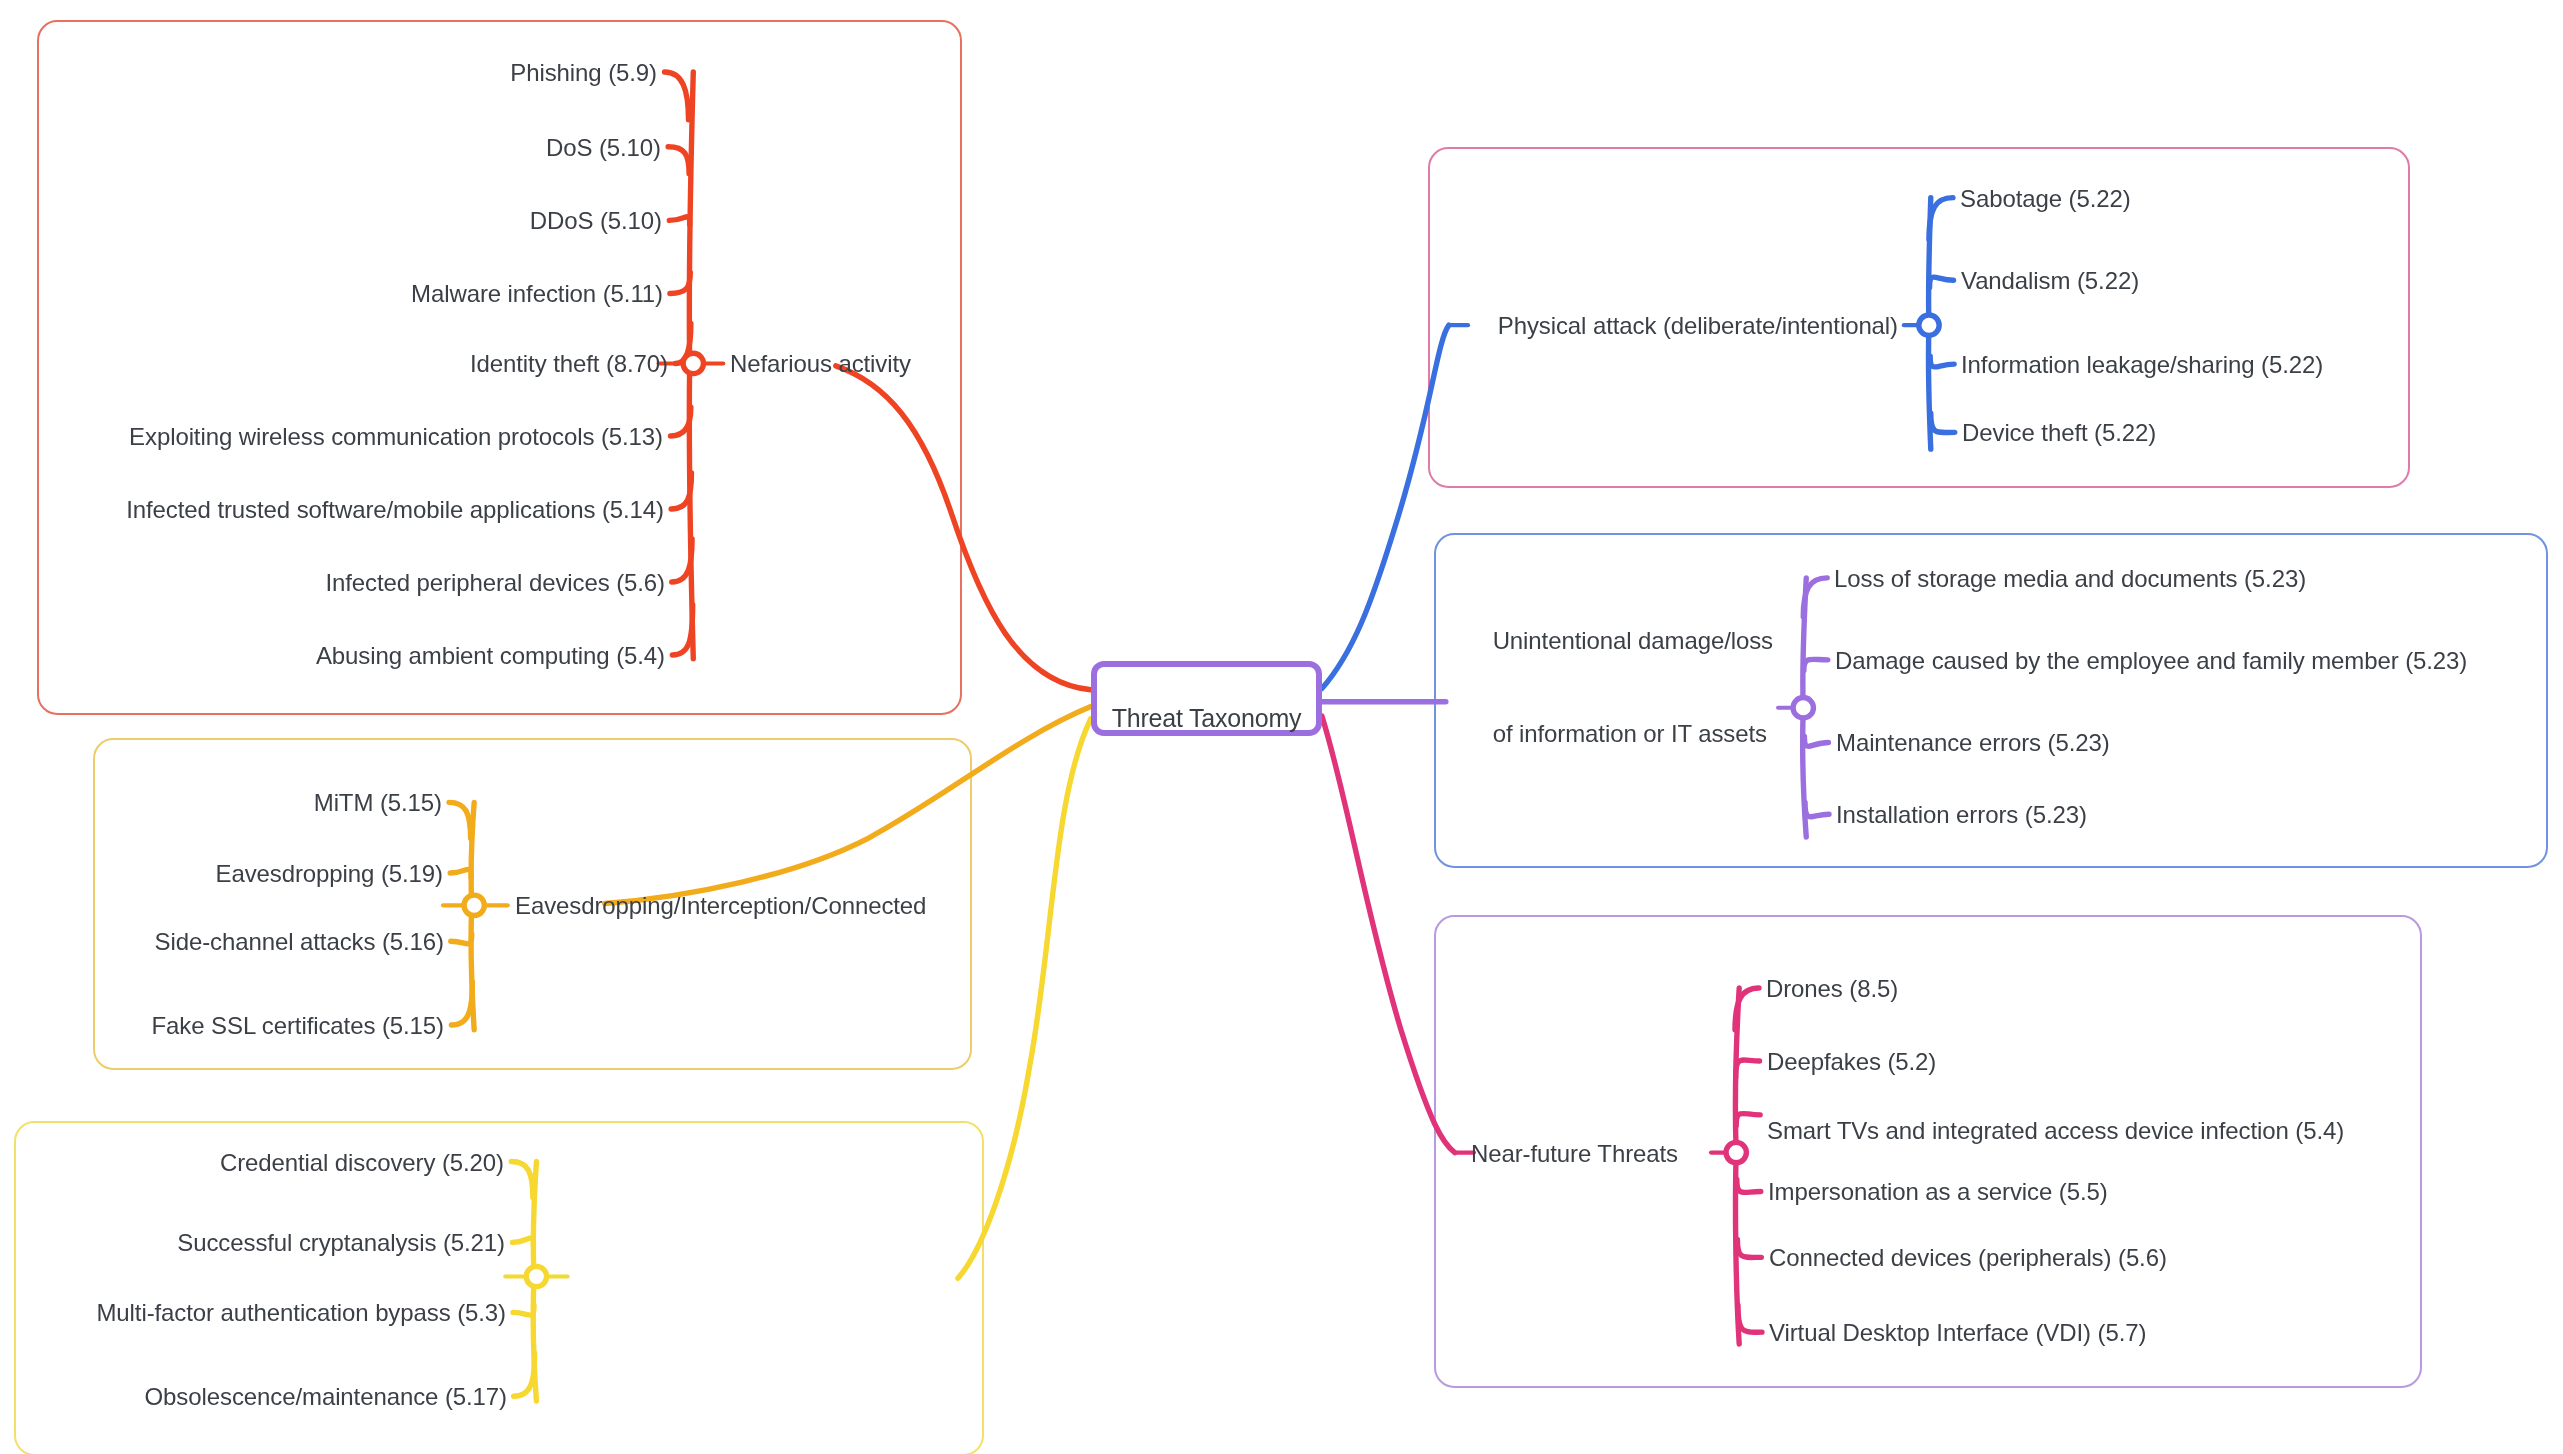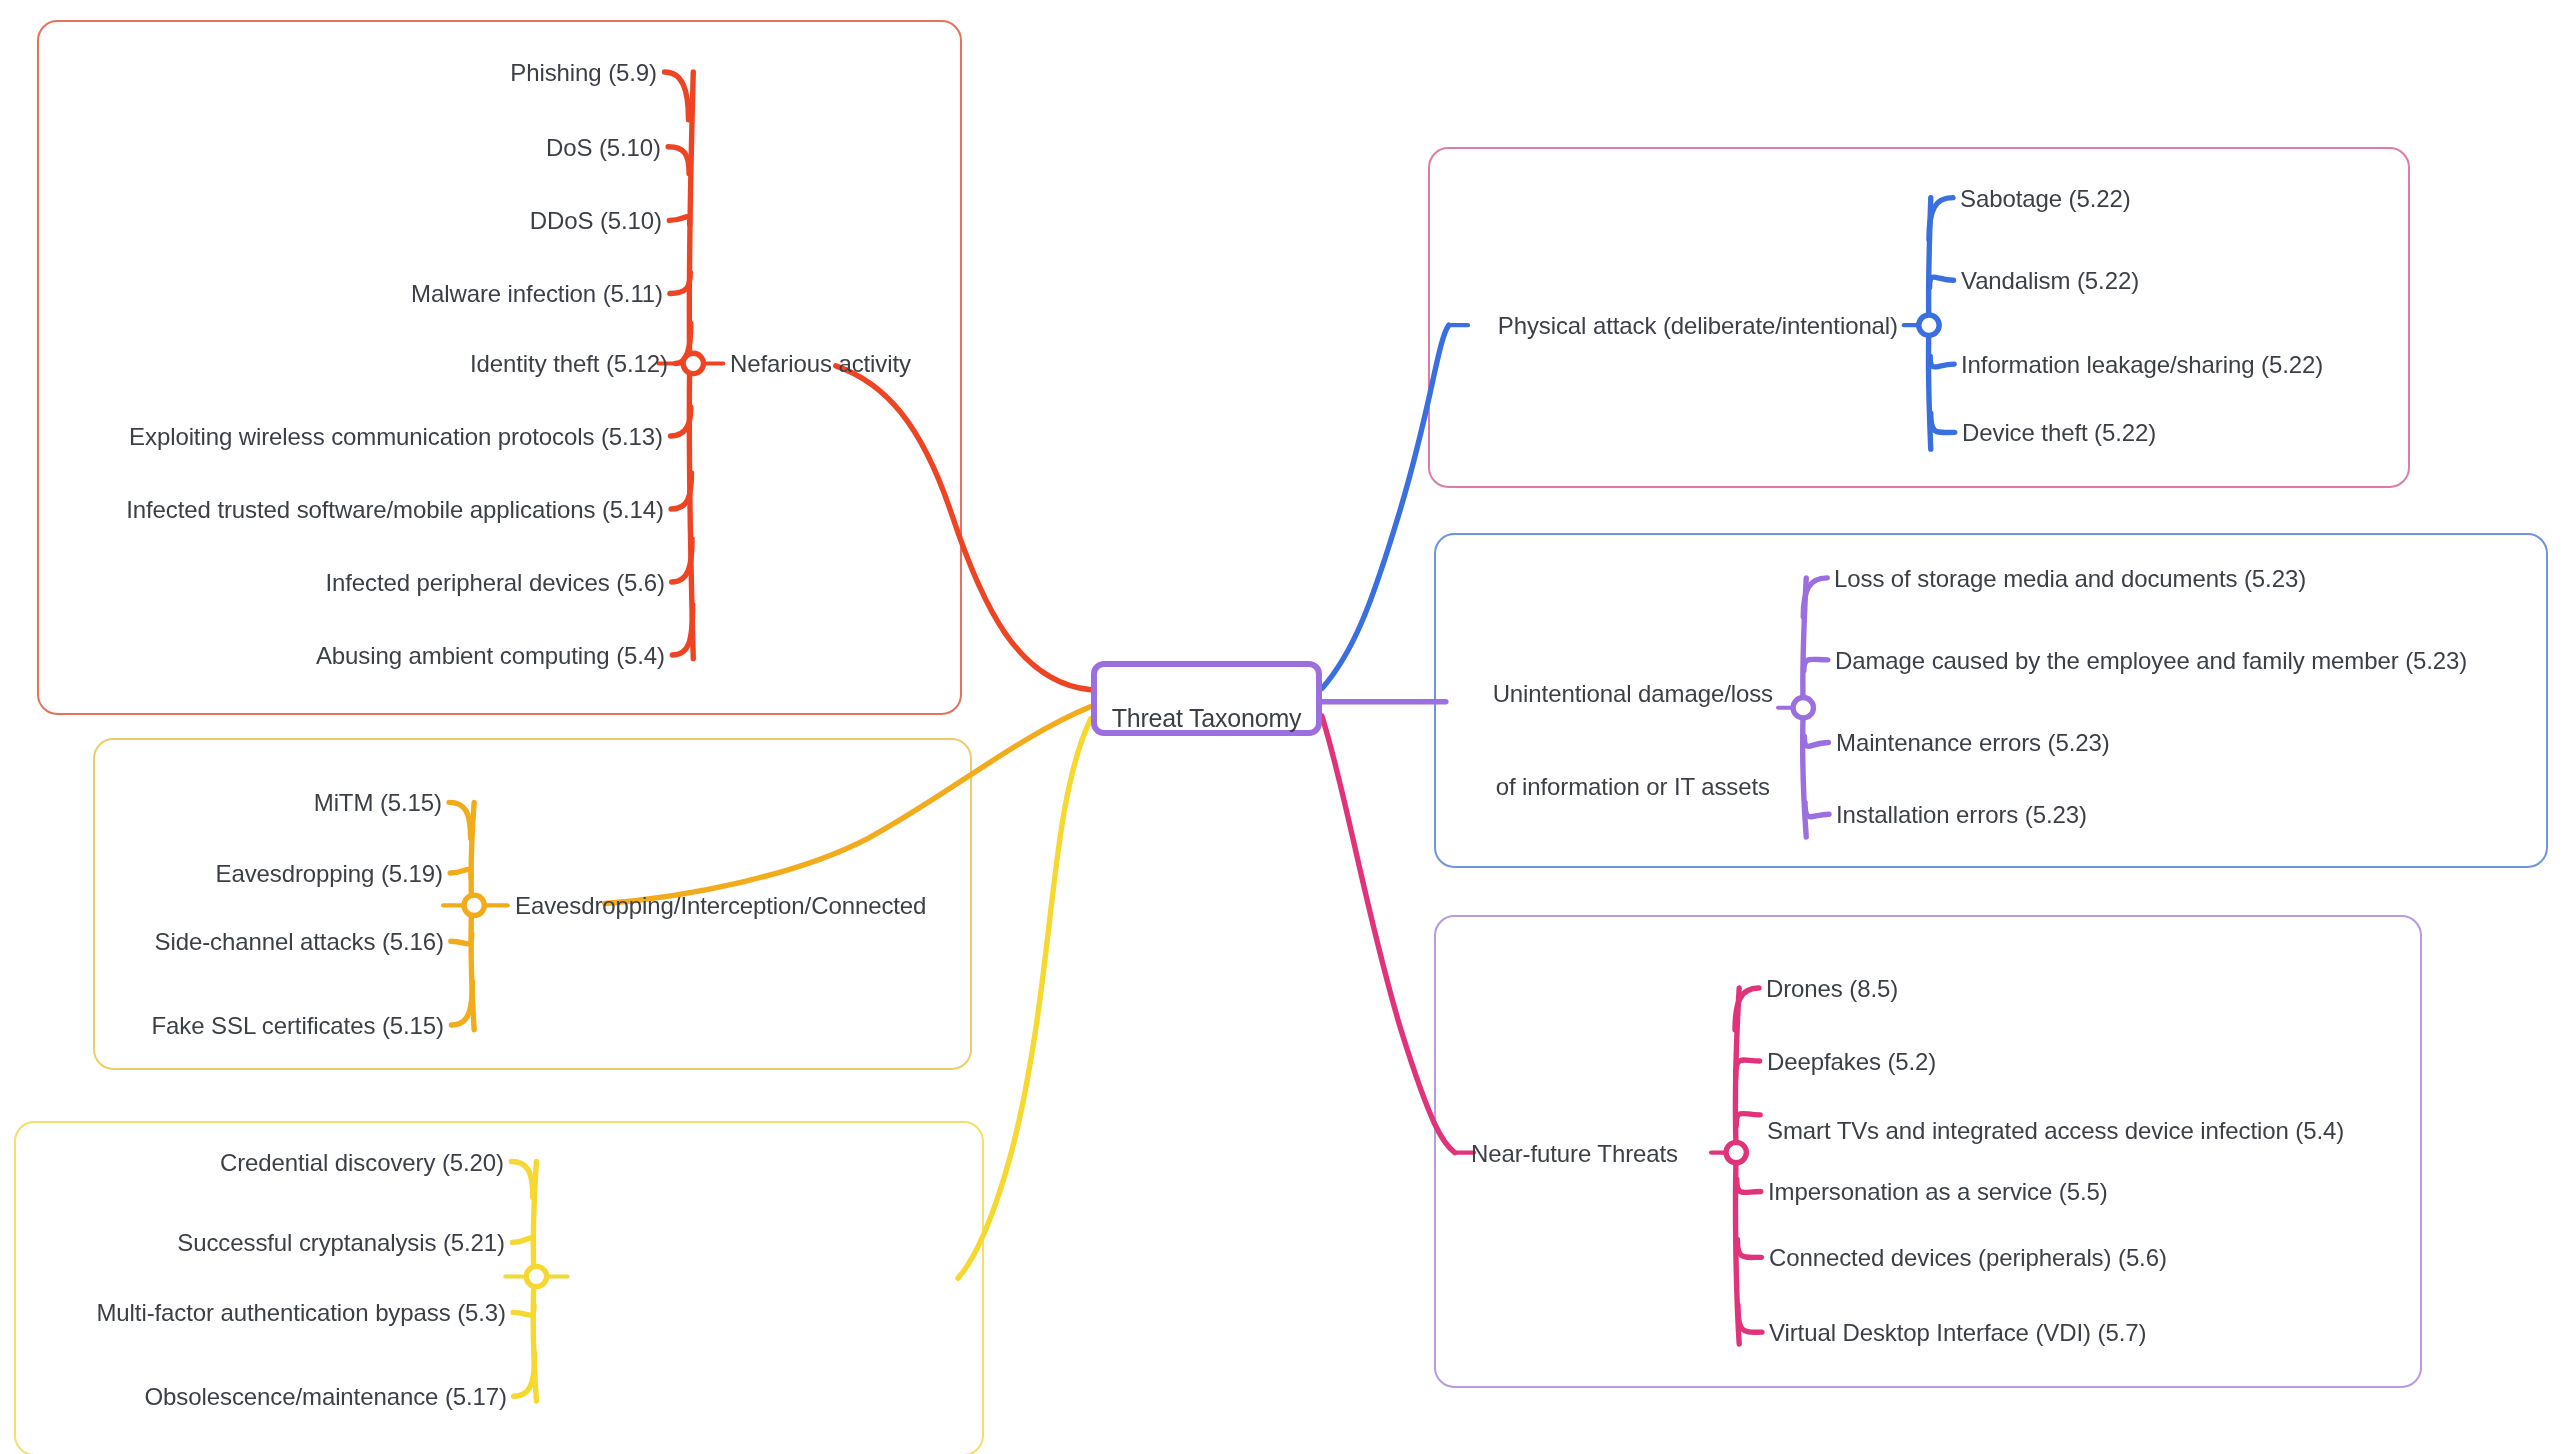--- a/index.html
+++ b/index.html
@@ -175,21 +175,21 @@
   <div id="center-node">
     <span>Threat Taxonomy</span>
   </div>
 
   <div class="node-label branch-title-right" style="left:730px; top:363px;">Nefarious activity</div>
 
   <div class="leaf-label leaf-right" style="left:657px; top:72px;">Phishing (5.9)</div>
   <div class="leaf-label leaf-right" style="left:661px; top:147px;">DoS (5.10)</div>
   <div class="leaf-label leaf-right" style="left:662px; top:220px;">DDoS (5.10)</div>
   <div class="leaf-label leaf-right" style="left:663px; top:293px;">Malware infection (5.11)</div>
-  <div class="leaf-label leaf-right" style="left:668px; top:363px;">Identity theft (5.12)</div>
+  <div class="leaf-label leaf-right" style="left:668px; top:363px;">Identity theft (8.70)</div>
   <div class="leaf-label leaf-right" style="left:663px; top:436px;">Exploiting wireless communication protocols (5.13)</div>
   <div class="leaf-label leaf-right" style="left:664px; top:509px;">Infected trusted software/mobile applications (5.14)</div>
   <div class="leaf-label leaf-right" style="left:665px; top:582px;">Infected peripheral devices (5.6)</div>
   <div class="leaf-label leaf-right" style="left:665px; top:655px;">Abusing ambient computing (5.4)</div>
 
   <div class="node-label branch-title-right" style="left:515px; top:905px;">Eavesdropping/Interception/Connected</div>
 
   <div class="leaf-label leaf-right" style="left:442px; top:802px;">MiTM (5.15)</div>
   <div class="leaf-label leaf-right" style="left:443px; top:873px;">Eavesdropping (5.19)</div>
   <div class="leaf-label leaf-right" style="left:444px; top:941px;">Side-channel attacks (5.16)</div>
@@ -201,21 +201,21 @@
   <div class="leaf-label leaf-right" style="left:506px; top:1312px;">Multi-factor authentication bypass (5.3)</div>
   <div class="leaf-label leaf-right" style="left:507px; top:1396px;">Obsolescence/maintenance (5.17)</div>
 
   <div class="node-label branch-title-left" style="left:1898px; top:325px;">Physical attack (deliberate/intentional)</div>
 
   <div class="leaf-label leaf-left" style="left:1960px; top:198px;">Sabotage (5.22)</div>
   <div class="leaf-label leaf-left" style="left:1961px; top:280px;">Vandalism (5.22)</div>
   <div class="leaf-label leaf-left" style="left:1961px; top:364px;">Information leakage/sharing (5.22)</div>
   <div class="leaf-label leaf-left" style="left:1962px; top:432px;">Device theft (5.22)</div>
 
-  <div class="node-label branch-title-multiline-left" style="left:1773px; top:740px;text-align:center;">
+  <div class="node-label branch-title-multiline-left" style="left:1773px; top:687px;">
     <div>Unintentional damage/loss</div>
     <div>of information or IT assets</div>
   </div>
 
   <div class="leaf-label leaf-left" style="left:1834px; top:578px;">Loss of storage media and documents (5.23)</div>
   <div class="leaf-label leaf-left" style="left:1835px; top:660px;">Damage caused by the employee and family member (5.23)</div>
   <div class="leaf-label leaf-left" style="left:1836px; top:742px;">Maintenance errors (5.23)</div>
   <div class="leaf-label leaf-left" style="left:1836px; top:814px;">Installation errors (5.23)</div>
 
   <div class="node-label branch-title-left" style="left:1678px; top:1153px;">Near-future Threats</div>

